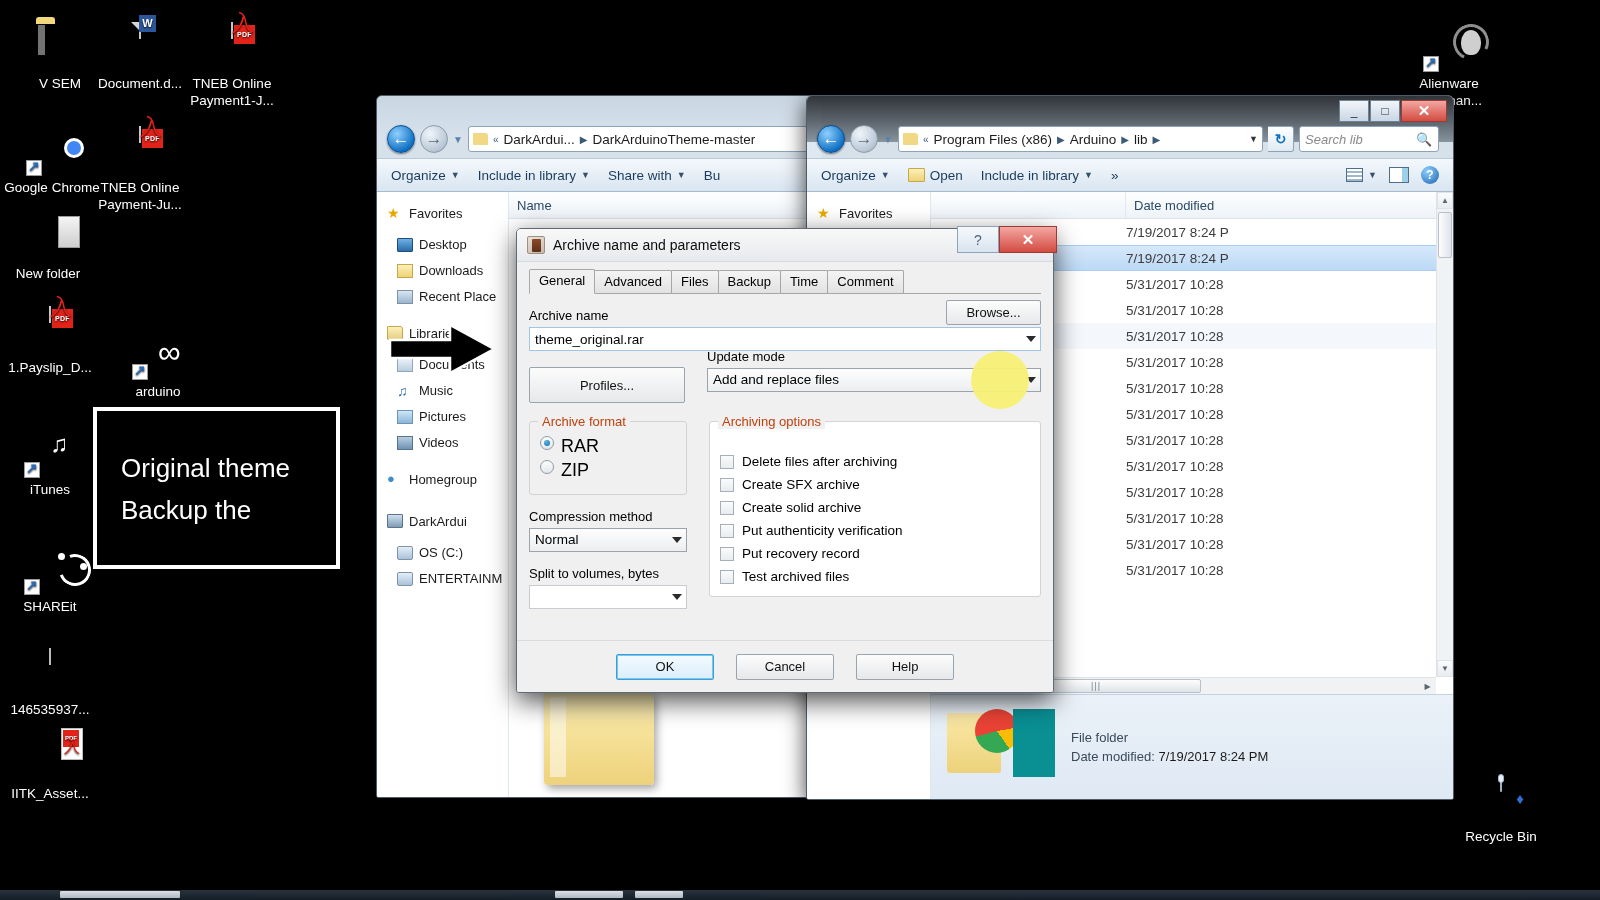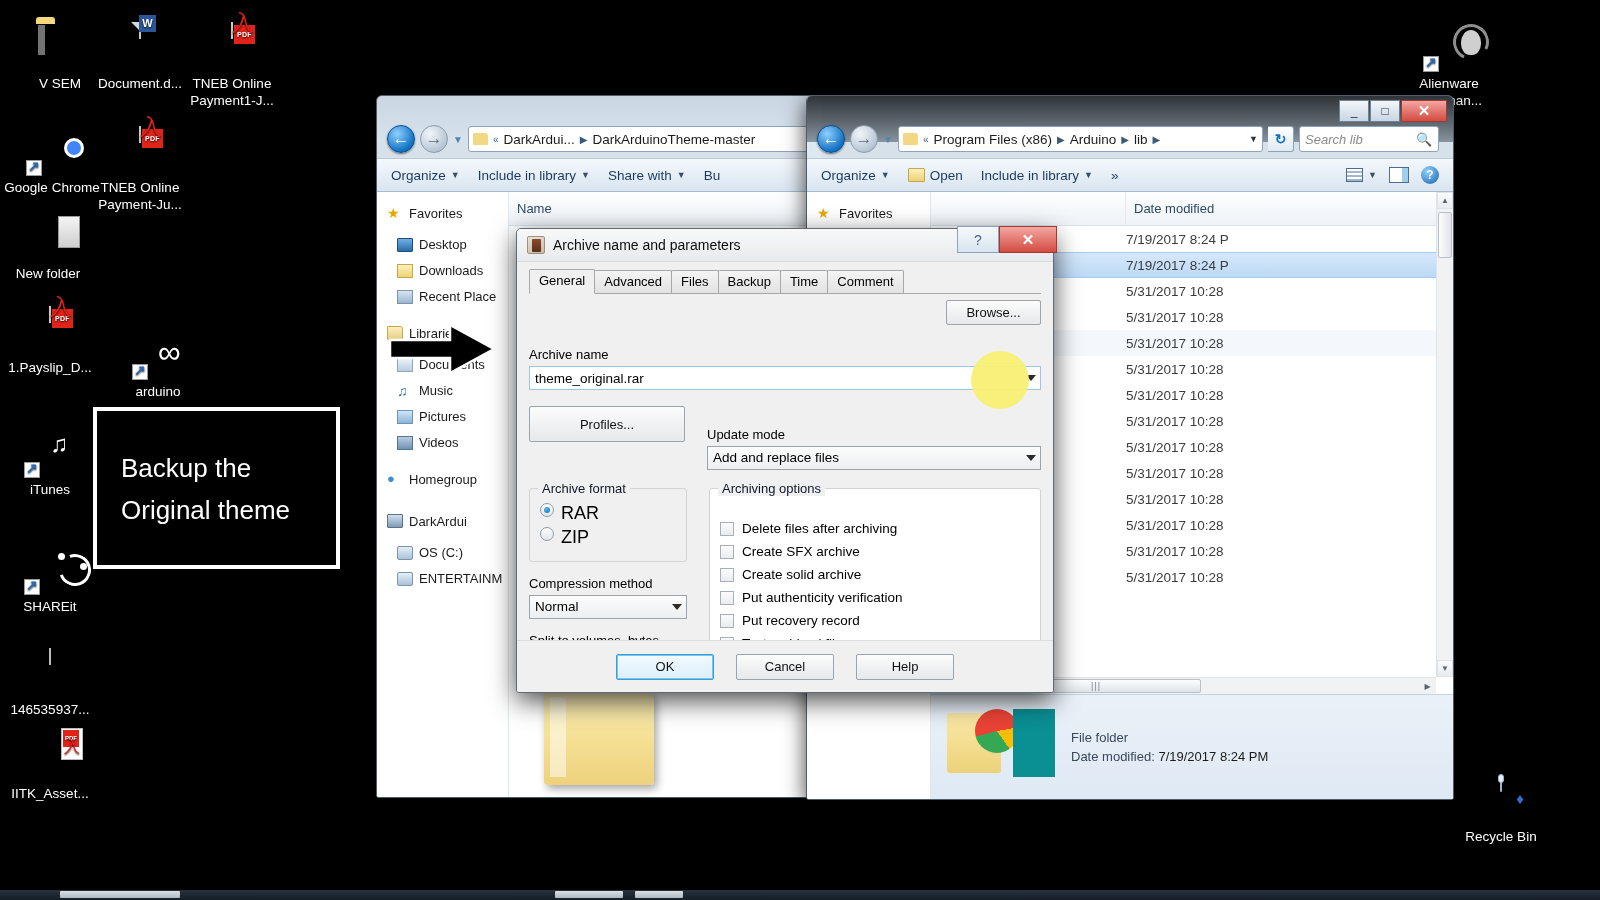--- a/index.html
+++ b/index.html
@@ -221,21 +221,21 @@
   .ni.doc{background:linear-gradient(180deg,#eaf2fa,#b9cde0);border:1px solid #8ea7bd;}
   .ni.music{background:none;color:#2b6ca8;font-size:14px;line-height:14px;}
   .ni.pic{background:linear-gradient(180deg,#cfe6f7,#8bb6d8);border:1px solid #6f93b2;}
   .ni.vid{background:linear-gradient(180deg,#b9cde0,#6f93b2);border:1px solid #55748e;}
   .ni.home{background:none;color:#3a8dcf;font-size:13px;line-height:14px;}
   .ni.comp{background:linear-gradient(180deg,#cfe0ef,#7f9cb6);border:1px solid #5c7288;border-radius:1px;}
   .ni.drive{background:linear-gradient(180deg,#e3eef8,#a9c2d8);border:1px solid #7d93a8;border-radius:2px;}
 
   .listpane{flex:1;position:relative;overflow:hidden;background:#fff;}
   .colhdr{
-    height:34px;display:flex;align-items:center;
+    height:27px;display:flex;align-items:center;
     background:linear-gradient(180deg,#fdfefe,#eef3f8);border-bottom:1px solid #dbe3ea;
     font-size:13px;color:#2b4a68;
   }
   .colhdr .c{padding:0 8px;border-right:1px solid #e2e8ee;height:100%;display:flex;align-items:center;}
   .row{height:26px;display:flex;align-items:center;font-size:13.5px;color:#1b1b1b;}
   .row.sel{background:linear-gradient(180deg,#d6e8fb,#bcd9f5);border-top:1px solid #a8cdf0;border-bottom:1px solid #a8cdf0;}
   .row.alt{background:#f4f8fd;}
   .row .nm{padding-left:10px;}
   .row .dt{color:#3c3c3c;}
 
@@ -290,21 +290,21 @@
     background:linear-gradient(180deg,#8a4a2c,#5d2f18);border-radius:1px;}
 
   .rbody{padding:8px 12px 0 12px;}
   .tabs{display:flex;align-items:flex-end;border-bottom:1px solid #a7a7a7;height:24px;margin-bottom:14px;}
   .tab{
     padding:3px 9px 4px;border:1px solid #a7a7a7;border-bottom:none;margin-right:-1px;
     background:linear-gradient(180deg,#f4f4f4,#e2e2e2);font-size:13px;border-radius:2px 2px 0 0;
   }
   .tab.active{background:#f0f0f0;position:relative;top:1px;padding-bottom:5px;border-bottom:1px solid #f0f0f0;}
 
-  .fieldlabel{font-size:13px;margin-bottom:4px;margin-top:39px;}
+  .fieldlabel{font-size:13px;margin-bottom:4px;}
   .txtinput{
     width:100%;height:24px;border:1px solid #a0c4e4;background:#fff;font-size:13.5px;
     padding:0 16px 0 5px;line-height:24px;position:relative;
   }
   .combo{
     height:24px;border:1px solid #9aa4ae;background:linear-gradient(180deg,#fdfdfd,#eceef0);
     font-size:13.5px;line-height:22px;padding:0 22px 0 5px;position:relative;overflow:hidden;white-space:nowrap;
   }
   .combo .arrow,.txtinput .arrow{
     position:absolute;right:4px;top:50%;transform:translateY(-50%);
@@ -314,21 +314,21 @@
     border:1px solid #9aa4ae;background:linear-gradient(180deg,#fcfcfc,#e6e8ea);
     font-size:13px;height:25px;display:flex;align-items:center;justify-content:center;border-radius:2px;color:#111;
   }
   .btn.focus{border:1px solid #3a9fd8;box-shadow:0 0 0 1px #79c7ee inset;
     background:linear-gradient(180deg,#f2faff,#dceefb);}
 
   .group{
     border:1px solid #d3d3d3;border-radius:3px;position:relative;padding:14px 10px 10px;
   }
   .group > .gtitle{
-    position:absolute;top:-8px;left:8px;background:#f0f0f0;padding:0 4px;font-size:13px;color:#0f172a;
+    position:absolute;top:-8px;left:8px;background:#f0f0f0;padding:0 4px;font-size:13px;color:#c2410c;
   }
   .radio{display:flex;align-items:flex-start;gap:7px;height:24px;font-size:18px;}
   .radio .dot{width:14px;height:14px;border-radius:50%;border:1px solid #8e9ba6;
     background:linear-gradient(180deg,#fdfdfd,#e3e6e9);position:relative;flex:0 0 auto;}
   .radio.on .dot:after{content:"";position:absolute;left:3px;top:3px;width:6px;height:6px;border-radius:50%;
     background:radial-gradient(circle at 35% 30%,#5fb8e8,#0b6ea8);}
   .check{display:flex;align-items:center;gap:8px;height:23px;font-size:13.5px;}
   .check .box{width:14px;height:14px;border:1px solid #a6b0ba;
     background:linear-gradient(180deg,#fbfbfb,#e9ecef);flex:0 0 auto;}
 
@@ -438,22 +438,22 @@
   </div>
 
   <div class="dicon" style="left:1453px;top:775px">
     <span class="glyph">
       <span class="ico-recycle"><span class="m">♦</span></span>
     </span>
     <span class="lbl">Recycle Bin</span>
   </div>
 
   <div id="backup-note">
+    <div>Original theme</div>
     <div>Backup the</div>
-    <div>Original theme</div>
   </div>
 </div>
 
 <div class="win back" id="back-window" style="left:376px;top:95px;width:446px;height:703px;">
 
   <div class="titlebar">
     <div class="navbar">
       <div class="navarrow back">←</div>
       <div class="navarrow fwd">→</div>
       <div class="navdrop">▼</div>

